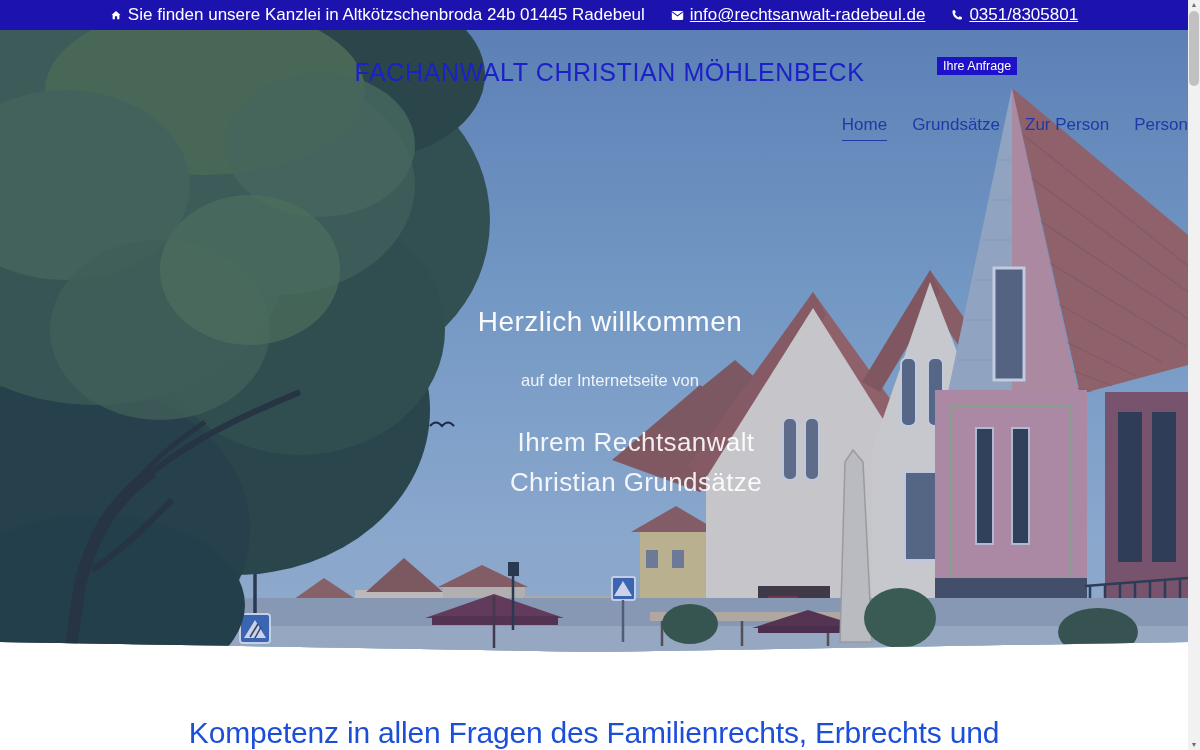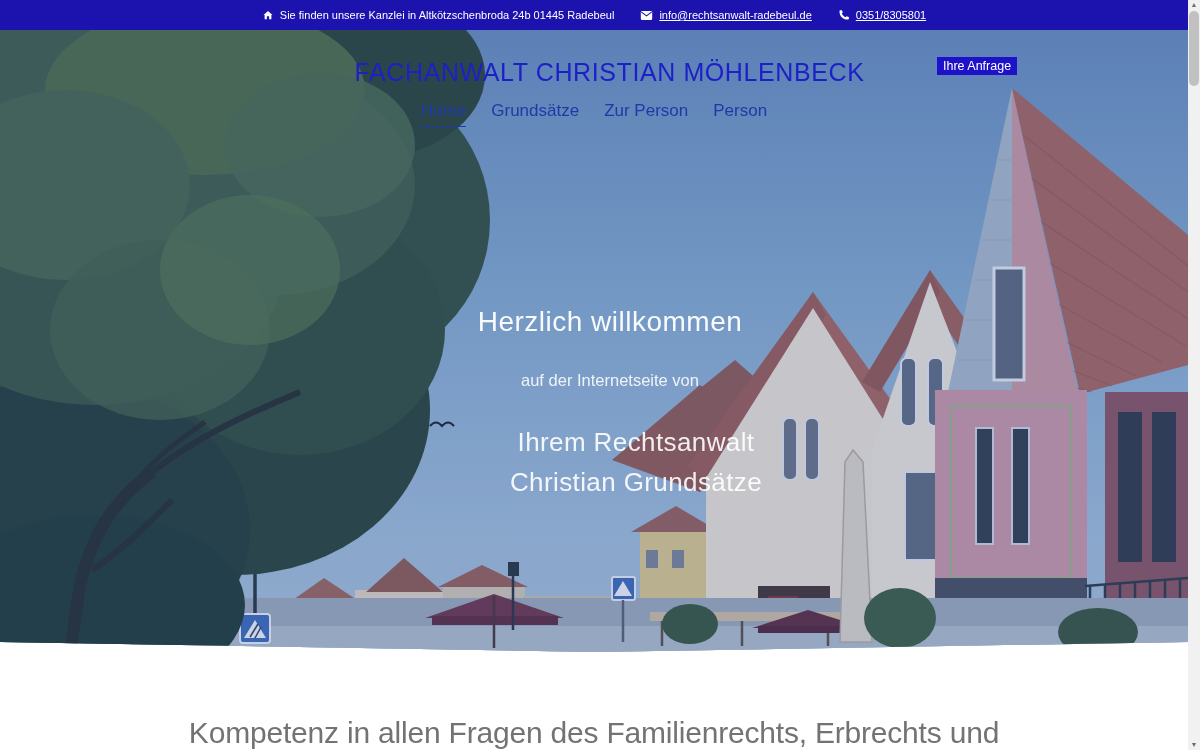--- a/index.html
+++ b/index.html
@@ -3,51 +3,51 @@
 <meta charset="utf-8">
 <style>
   * { margin:0; padding:0; box-sizing:border-box; }
   html,body { width:1200px; height:750px; overflow:hidden; background:#ffffff;
               font-family:"Liberation Sans", sans-serif; }
   .viewport { position:relative; width:1200px; height:750px; }
   .page { position:absolute; left:0; top:0; width:1188px; height:750px; background:#ffffff; }
 
   
   .topbar { height:30px; background:#1c12ae; color:#ffffff; display:flex;
-            align-items:center; justify-content:center; gap:26px; font-size:11px; }
+            align-items:center; justify-content:center; gap:26px; font-size:17px; }
   .topbar .item { display:flex; align-items:center; gap:6px; white-space:nowrap; }
   .topbar a { color:#ffffff; text-decoration:underline; }
   .topbar svg { display:block; }
 
   
   .hero { position:relative; width:1188px; height:622px;
           clip-path:polygon(0 0, 100% 0, 100% calc(100% - 10px), 50% 100%, 0 calc(100% - 10px));
           background:#7aa3c6; }
   .hero-photo { position:absolute; inset:0; width:100%; height:100%; }
 
   .hero-header { position:absolute; top:0; left:0; width:100%; text-align:center; }
   .site-title { margin-top:28px; font-size:25px; font-weight:500; letter-spacing:0.6px;
                 color:#1c20c6;padding-left:31px; }
-  .nav { margin-top:14px; display:flex; justify-content:center; gap:25px; font-size:17px; }
+  .nav { margin-top:28px; display:flex; justify-content:flex-end; gap:25px; font-size:17px; }
   .nav-item { color:#1d3aa8; padding-bottom:5px; cursor:pointer; }
   .nav-item.active { border-bottom:1.5px solid #1d3aa8; }
 
   .cta { position:absolute; left:937px; top:27px; background:#1d12c9; color:#ffffff;
          font-size:12.5px; padding:2px 6px; cursor:pointer; }
 
   .hero-text { position:absolute; left:0; width:100%; text-align:center; color:#f3f6f8;padding-left:32px; }
   .hero-h1 { top:276px; font-size:28px; letter-spacing:0.5px; color:rgba(255,255,255,0.95); }
   .hero-sub { top:341px; font-size:16.5px; color:rgba(255,255,255,0.88); }
   .hero-lines { top:392px; font-size:26px; line-height:40px; color:rgba(255,255,255,0.9);
                 letter-spacing:0.4px;margin-left:26px; }
 
   
   .content { position:absolute; top:652px; left:0; width:1188px; height:98px; background:#ffffff; }
   .content h2 { margin-top:64px; text-align:center; font-size:30px; font-weight:400;
-                color:#737373; letter-spacing:-0.2px; white-space:nowrap; }
+                color:#1d4ed8; letter-spacing:-0.2px; white-space:nowrap; }
 
   
   .scrollbar { position:absolute; right:0; top:0; width:12px; height:750px; background:#f1f1f1; }
   .sb-arrow { position:absolute; left:0; width:12px; height:10px; color:#6f6f6f; font-size:7px;
               line-height:10px; text-align:center; }
   .sb-up { top:0; } .sb-down { bottom:0; }
   .sb-thumb { position:absolute; left:1px; top:11px; width:10px; height:75px;
               background:#c1c1c1; border-radius:5px; }
 </style>
 </head>

